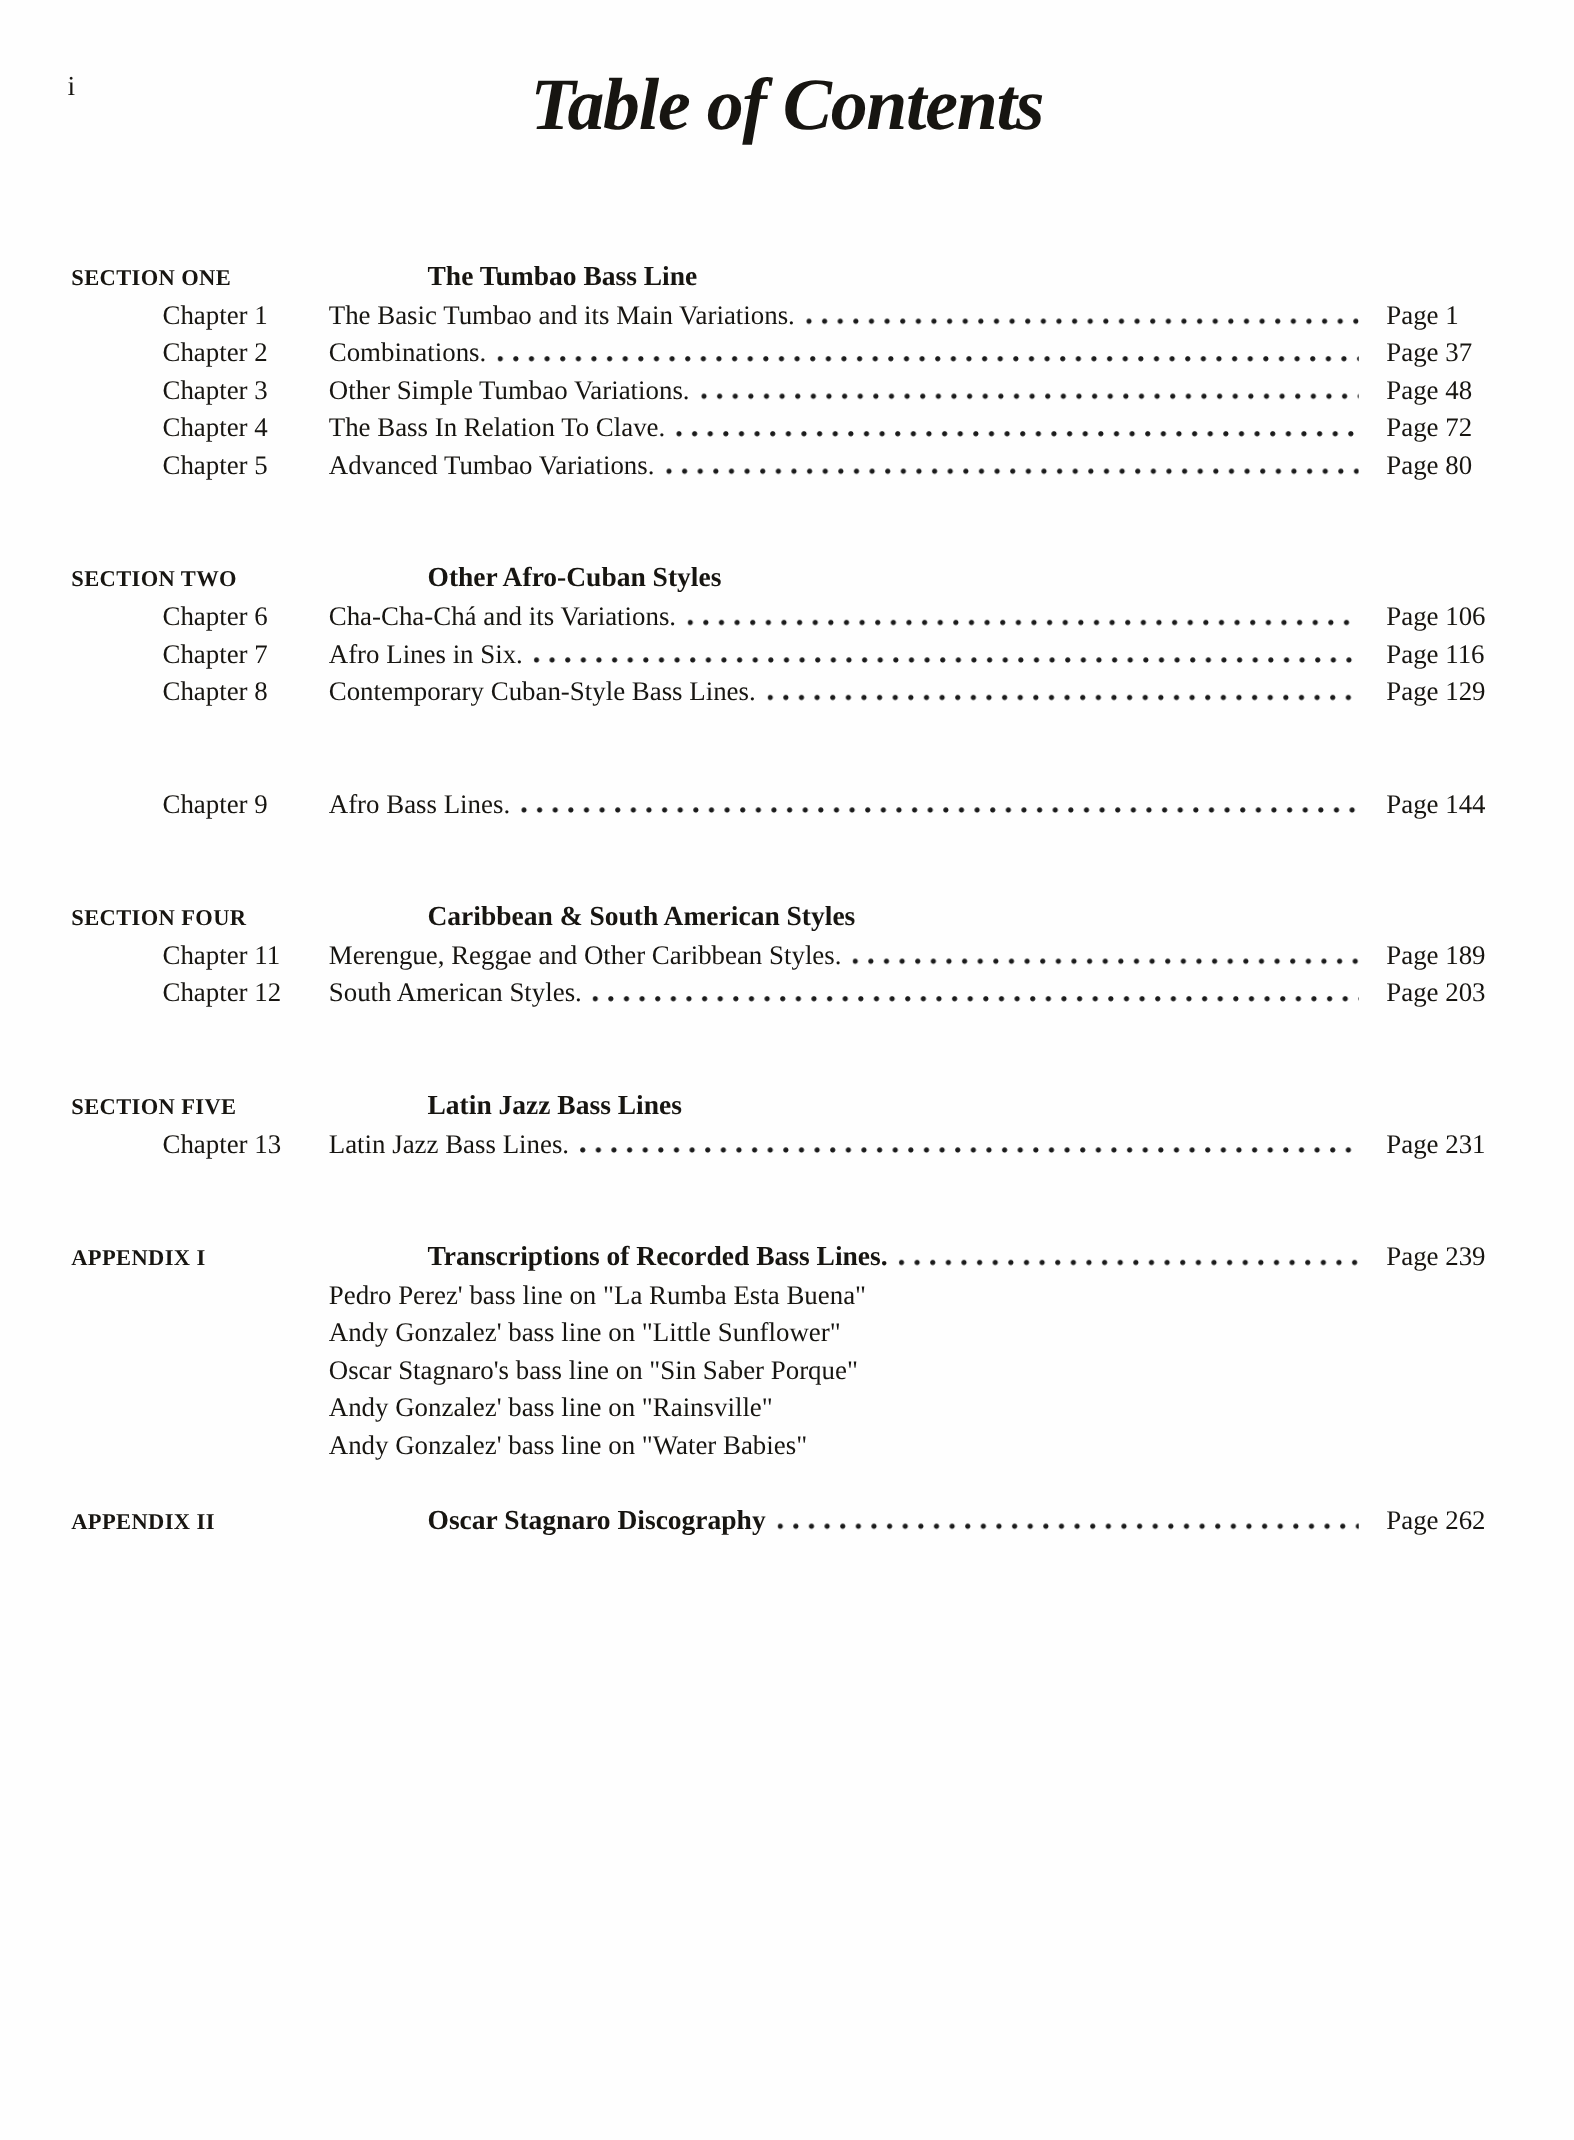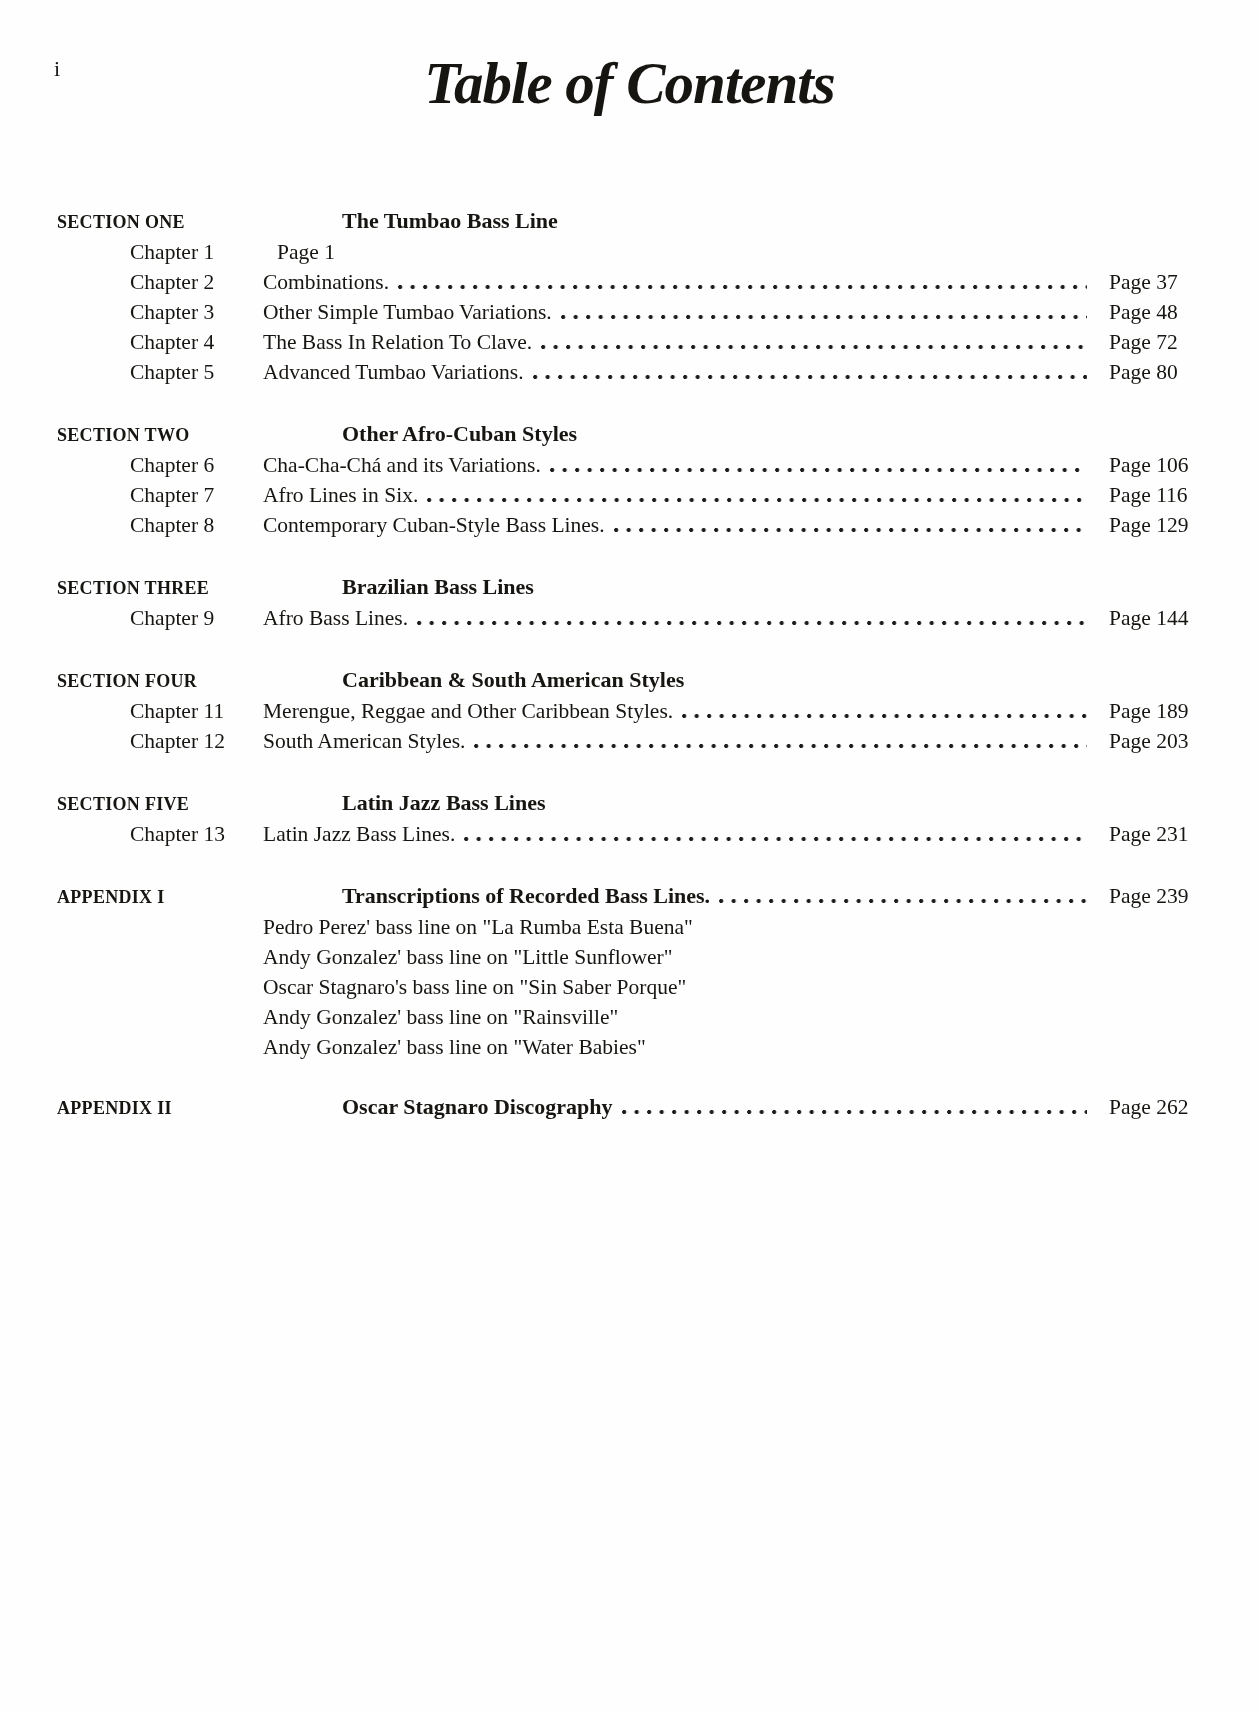--- a/index.html
+++ b/index.html
@@ -75,21 +75,21 @@
     background-size: 12.5px 7px;
   }
 
   .cell-page {
     flex: 0 0 148px;
     box-sizing: border-box;
     padding-left: 14px;
     white-space: nowrap;
   }
 
-  .section + .section { margin-top: 32px; }
+  .section + .section { margin-top: 60px; }
   .section:last-child { margin-top: 30px; }
 </style>
 </head>
 <body>
 
 <div class="sheet" style="background: rgb(254, 254, 254); color: rgb(23, 21, 17);">
   <div class="folio">i</div>
   <h1 class="title">Table of Contents</h1>
   <main class="toc">
   <section class="section">
@@ -97,20 +97,24 @@
       <div class="cell-label">SECTION ONE</div>
       <div class="cell-title">
         <span class="stitle">The Tumbao Bass Line</span>
 
       </div>
 
     </div>
     <div class="entries">
   <div class="row entry-row">
     <div class="cell-label">Chapter 1</div>
+    <div class="cell-title">
+      <span class="etitle">The Basic Tumbao and its Main Variations.</span>
+      <span class="leader"></span>
+    </div>
     <div class="cell-page">Page 1</div>
   </div>
 
   <div class="row entry-row">
     <div class="cell-label">Chapter 2</div>
     <div class="cell-title">
       <span class="etitle">Combinations.</span>
       <span class="leader"></span>
     </div>
     <div class="cell-page">Page 37</div>
@@ -178,28 +182,20 @@
     <div class="cell-title">
       <span class="etitle">Contemporary Cuban-Style Bass Lines.</span>
       <span class="leader"></span>
     </div>
     <div class="cell-page">Page 129</div>
   </div>
 </div>
   </section>
 
   <section class="section">
-    <div class="row section-row no-page">
-      <div class="cell-label">SECTION THREE</div>
-      <div class="cell-title">
-        <span class="stitle">Brazilian Bass Lines</span>
-
-      </div>
-
-    </div>
     <div class="entries">
   <div class="row entry-row">
     <div class="cell-label">Chapter 9</div>
     <div class="cell-title">
       <span class="etitle">Afro Bass Lines.</span>
       <span class="leader"></span>
     </div>
     <div class="cell-page">Page 144</div>
   </div>
 

